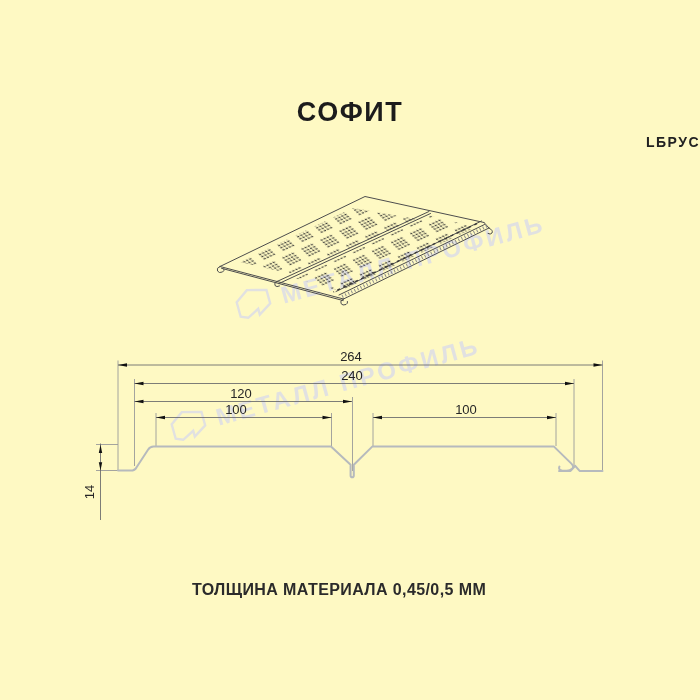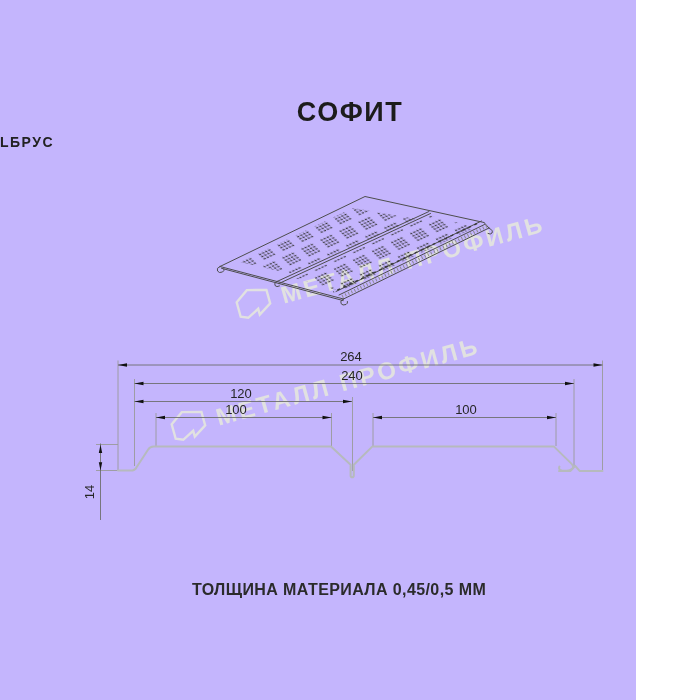--- a/index.html
+++ b/index.html
@@ -1,25 +1,25 @@
 <!DOCTYPE html>
 <html><head>
 <meta charset="utf-8">
 <style>
   html,body{margin:0;padding:0;background:#fff;}
   .page{
-    position:relative;width:636px;height:700px;background:#c4b5fd;overflow:hidden;
+    position:relative;width:700px;height:700px;background:#fef9c3;overflow:hidden;
     font-family:"Liberation Sans", sans-serif;
   }
   .title{
     position:absolute;top:99px;left:0;width:700px;text-align:center;
     font-size:27px;font-weight:bold;letter-spacing:1.5px;color:#1c1c1c;line-height:1;
   }
   .subtitle{
-    position:absolute;top:135px;left:0;width:700px;text-align:left;
+    position:absolute;top:135px;left:0;width:700px;text-align:right;
     font-size:14px;font-weight:bold;letter-spacing:1.5px;color:#222;line-height:1;
   }
   .footer{
     position:absolute;top:582px;left:0;width:700px;text-align:center;
     font-size:16px;font-weight:bold;letter-spacing:0.4px;color:#2b2b2b;line-height:1;
     transform:translateX(-11px);
   }
   svg{position:absolute;top:0;left:0;}
   .wm-text{
     font-family:"Liberation Sans", sans-serif;font-weight:bold;font-size:24px;

